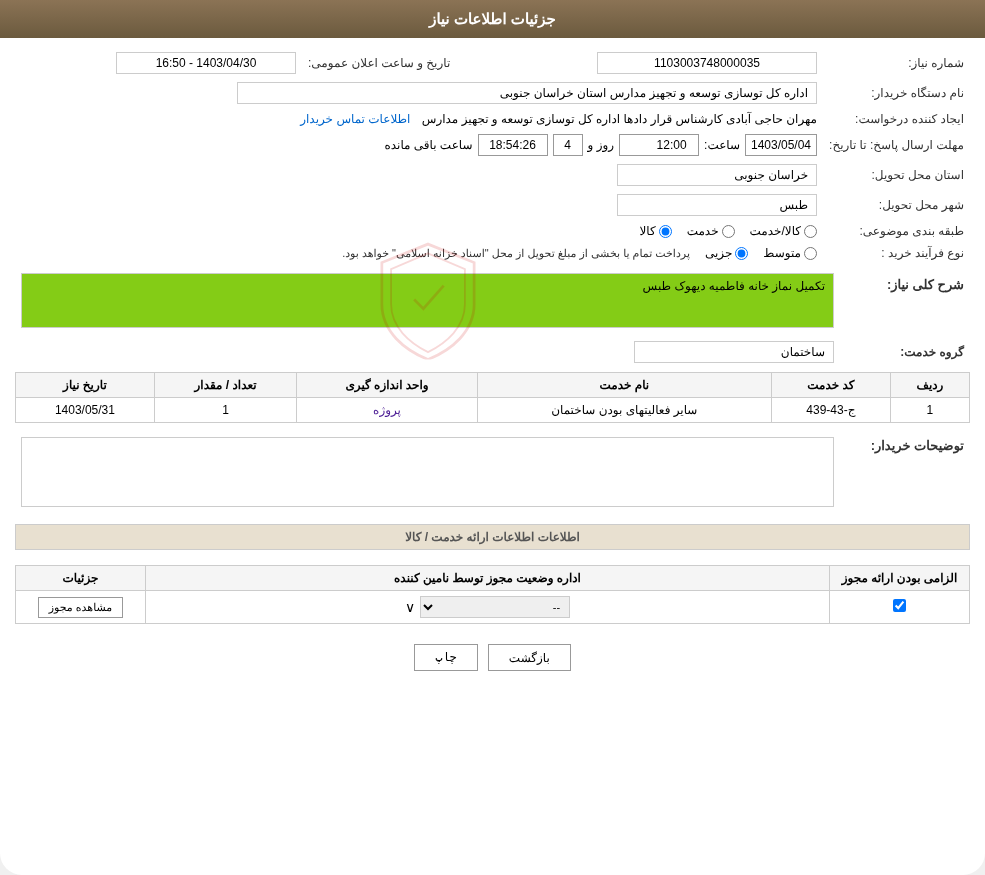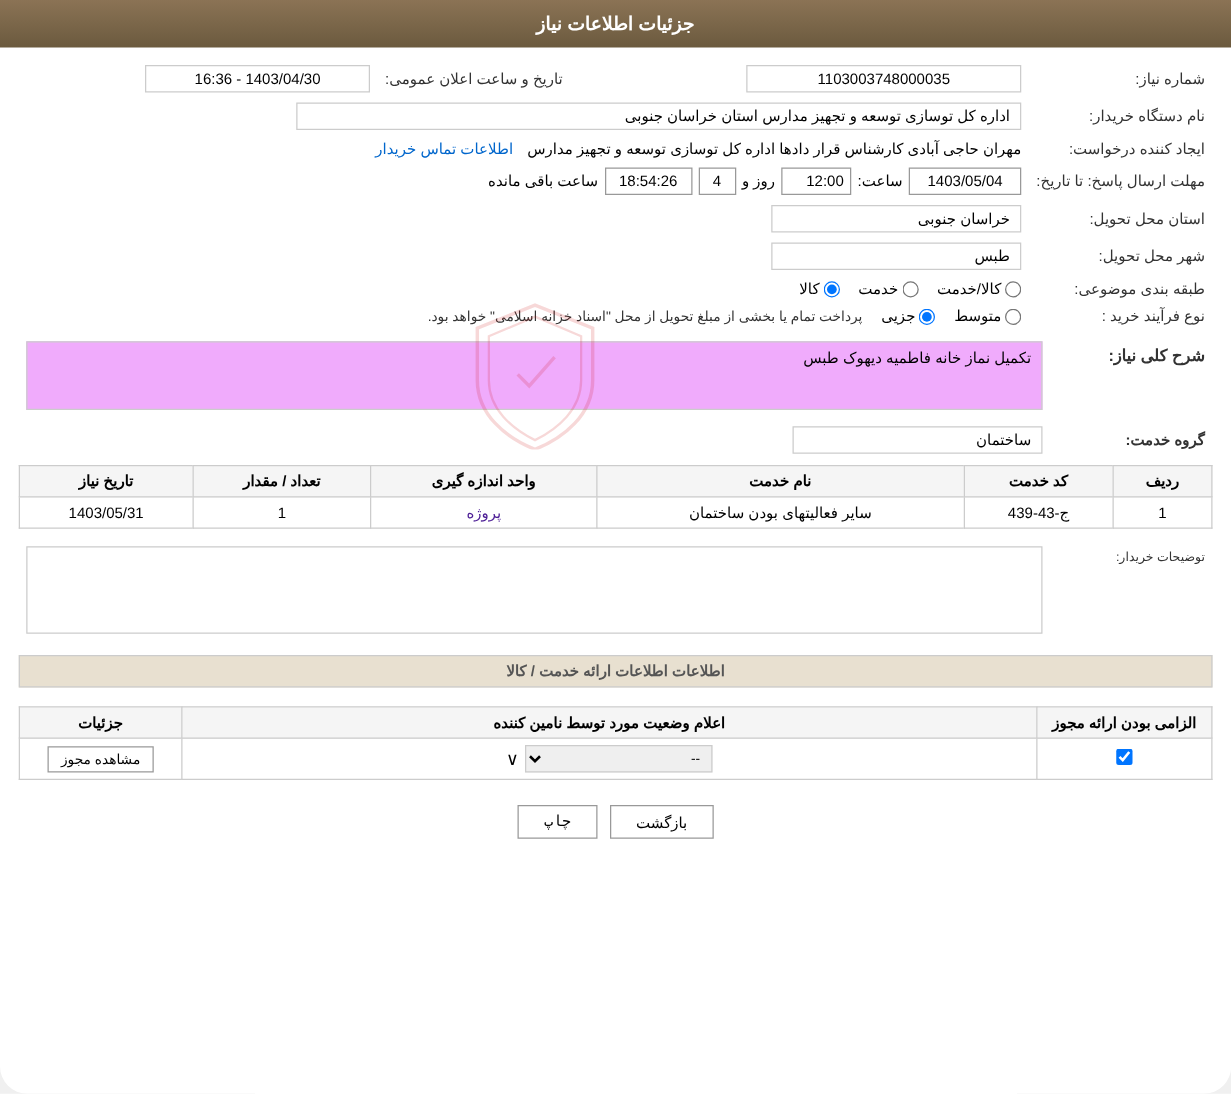--- a/index.html
+++ b/index.html
@@ -171,21 +171,21 @@
       cursor: pointer;
       font-size: 12px;
       font-family: Liberation Mono, monospace;
     }
     .desc-content {
       border: 1px solid #ccc;
       padding: 5px 8px;
       min-height: 55px;
       text-align: right;
       direction: rtl;
-      background: #f0abfc;
+      background: #84cc16;
     }
     .small-input {
       border: 1px solid #999;
       padding: 3px 5px;
       background: #fff;
       text-align: center;
     }
     .logo-watermark {
       position: absolute;
       left: 50%;
@@ -217,21 +217,21 @@
 
       <tbody>
           <tr>
         <td class="label-cell">شماره نیاز:</td>
         <td class="value-cell">
           <span class="input-box" style="display:inline-block; min-width:220px; text-align:center;">1103003748000035</span>
         </td>
         <td style="width:20px;"></td>
         <td class="label-cell" style="text-align:right;">تاریخ و ساعت اعلان عمومی:</td>
         <td class="value-cell">
-          <span class="input-box" style="display:inline-block; min-width:180px; text-align:center;">1403/04/30 - 16:36</span>
+          <span class="input-box" style="display:inline-block; min-width:180px; text-align:center;">1403/04/30 - 16:50</span>
         </td>
       </tr>
 
       <tr>
         <td class="label-cell">نام دستگاه خریدار:</td>
         <td colspan="4" class="value-cell">
           <span class="input-box" style="display:inline-block; width:580px; text-align:right; padding: 3px 8px;">اداره کل توسازی  توسعه و تجهیز مدارس استان خراسان جنوبی</span>
         </td>
       </tr>
 
@@ -240,23 +240,23 @@
         <td colspan="4" class="value-cell">
           <span style="margin-left:8px;">مهران حاجی آبادی کارشناس قرار دادها اداره کل توسازی  توسعه و تجهیز مدارس</span>
           <a href="#" class="link-blue">اطلاعات تماس خریدار</a>
         </td>
       </tr>
 
       <tr>
         <td class="label-cell">مهلت ارسال پاسخ: تا تاریخ:</td>
         <td colspan="4" class="value-cell">
           <div style="display:flex; align-items:center; gap:5px; flex-wrap:nowrap;">
-            <span class="small-input" style="width:90px; display:inline-block;">1403/05/04</span>
+            <span class="small-input" style="width:72px; display:inline-block;">1403/05/04</span>
             <span>ساعت:</span>
-            <span class="small-input" style="width:56px; display:inline-block;padding-left:30px;">12:00</span>
+            <span class="small-input" style="width:80px; display:inline-block;padding-left:30px;">12:00</span>
             <span>روز و</span>
             <span class="small-input" style="width:30px; display:inline-block;">4</span>
             <span class="small-input" style="width:70px; display:inline-block;">18:54:26</span>
             <span>ساعت باقی مانده</span>
           </div>
         </td>
       </tr>
 
       <tr>
         <td class="label-cell">استان محل تحویل:</td>
@@ -368,38 +368,38 @@
       <td>1</td>
       <td>1403/05/31</td>
     </tr>
         </tbody>
     </table>
 
     <table class="info-table" style="margin-top:10px;">
       <tbody>
           <tr>
         <td style="width:130px; vertical-align:top; padding-top:5px;" class="label-cell">
-          <span style="font-weight:normal; font-size:10px;text-align:right;">توضیحات خریدار:</span>
+          <span style="font-weight:bold; font-size:13px;text-align:right;">توضیحات خریدار:</span>
         </td>
         <td>
           <textarea class="description-box" style="width: 100%; height: 70px;"></textarea>
         </td>
       </tr>
     </tbody>
       </table>
 
     <div class="perm-section-title">اطلاعات اطلاعات ارائه خدمت / کالا</div>
 
     <div style="height:10px;"></div>
 
     <table class="perm-table">
       <thead>
         <tr>
           <th style="width:140px;">الزامی بودن ارائه مجوز</th>
-          <th>اعلام وضعیت مورد توسط نامین کننده</th>
+          <th>اداره وضعیت مجوز توسط نامین کننده</th>
           <th style="width:130px;">جزئیات</th>
         </tr>
       </thead>
       <tbody>
         <tr>
           <td>
             <input type="checkbox" checked="" style="">
           </td>
           <td>
             <div style="display:flex; align-items:center; justify-content:center; gap:5px;">

